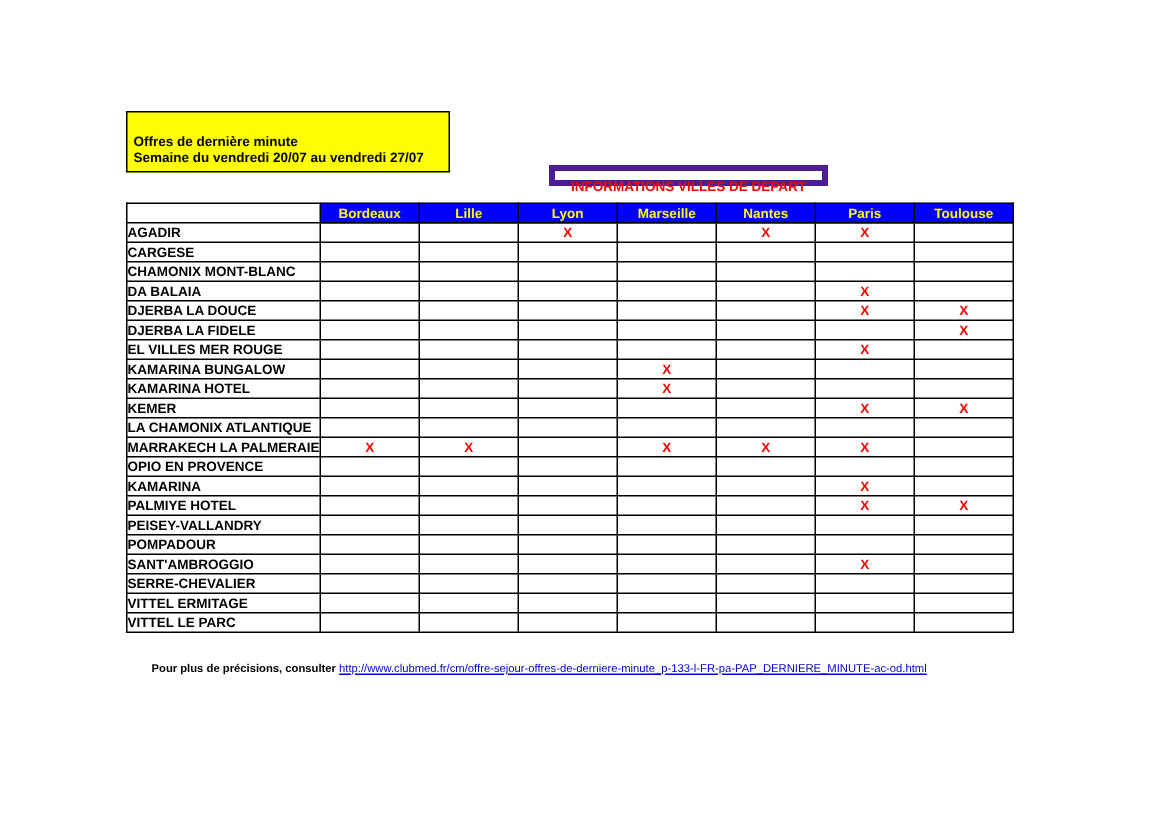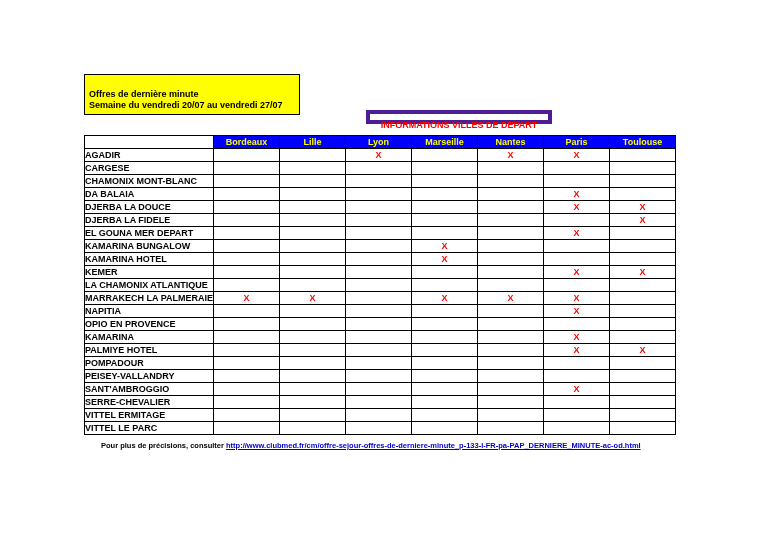--- a/index.html
+++ b/index.html
@@ -106,21 +106,21 @@
     top: 441px;
     font-size: 7.5px;
     font-weight: bold;
     color: #000000;
     white-space: nowrap;
   }
   .footer a,
   .footer .link {
     color: #0000cc;
     text-decoration: underline;
-    font-weight: bold;
+    font-weight: normal;
   }
 </style>
 </head>
 <body>
 
 <div class="page">
 
   <div class="note-box">
     <div class="note-line">Offres de dernière minute</div>
     <div class="note-line">Semaine du vendredi 20/07 au vendredi 27/07</div>
@@ -198,21 +198,21 @@
           <td class="resort col-name">DJERBA LA FIDELE</td>
           <td class="mark col-city"></td>
           <td class="mark col-city"></td>
           <td class="mark col-city"></td>
           <td class="mark col-city"></td>
           <td class="mark col-city"></td>
           <td class="mark col-city"></td>
           <td class="mark col-city">X</td>
         </tr>
         <tr>
-          <td class="resort col-name">EL GOUNA MER DEPART</td>
+          <td class="resort col-name">EL VILLES MER ROUGE</td>
           <td class="mark col-city"></td>
           <td class="mark col-city"></td>
           <td class="mark col-city"></td>
           <td class="mark col-city"></td>
           <td class="mark col-city"></td>
           <td class="mark col-city">X</td>
           <td class="mark col-city"></td>
         </tr>
         <tr>
           <td class="resort col-name">KAMARINA BUNGALOW</td>
@@ -258,30 +258,20 @@
           <td class="resort col-name">MARRAKECH LA PALMERAIE</td>
           <td class="mark col-city">X</td>
           <td class="mark col-city">X</td>
           <td class="mark col-city"></td>
           <td class="mark col-city">X</td>
           <td class="mark col-city">X</td>
           <td class="mark col-city">X</td>
           <td class="mark col-city"></td>
         </tr>
         <tr>
-          <td class="resort col-name">NAPITIA</td>
-          <td class="mark col-city"></td>
-          <td class="mark col-city"></td>
-          <td class="mark col-city"></td>
-          <td class="mark col-city"></td>
-          <td class="mark col-city"></td>
-          <td class="mark col-city">X</td>
-          <td class="mark col-city"></td>
-        </tr>
-        <tr>
           <td class="resort col-name">OPIO EN PROVENCE</td>
           <td class="mark col-city"></td>
           <td class="mark col-city"></td>
           <td class="mark col-city"></td>
           <td class="mark col-city"></td>
           <td class="mark col-city"></td>
           <td class="mark col-city"></td>
           <td class="mark col-city"></td>
         </tr>
         <tr>
@@ -298,31 +288,31 @@
           <td class="resort col-name">PALMIYE HOTEL</td>
           <td class="mark col-city"></td>
           <td class="mark col-city"></td>
           <td class="mark col-city"></td>
           <td class="mark col-city"></td>
           <td class="mark col-city"></td>
           <td class="mark col-city">X</td>
           <td class="mark col-city">X</td>
         </tr>
         <tr>
+          <td class="resort col-name">PEISEY-VALLANDRY</td>
+          <td class="mark col-city"></td>
+          <td class="mark col-city"></td>
+          <td class="mark col-city"></td>
+          <td class="mark col-city"></td>
+          <td class="mark col-city"></td>
+          <td class="mark col-city"></td>
+          <td class="mark col-city"></td>
+        </tr>
+        <tr>
           <td class="resort col-name">POMPADOUR</td>
-          <td class="mark col-city"></td>
-          <td class="mark col-city"></td>
-          <td class="mark col-city"></td>
-          <td class="mark col-city"></td>
-          <td class="mark col-city"></td>
-          <td class="mark col-city"></td>
-          <td class="mark col-city"></td>
-        </tr>
-        <tr>
-          <td class="resort col-name">PEISEY-VALLANDRY</td>
           <td class="mark col-city"></td>
           <td class="mark col-city"></td>
           <td class="mark col-city"></td>
           <td class="mark col-city"></td>
           <td class="mark col-city"></td>
           <td class="mark col-city"></td>
           <td class="mark col-city"></td>
         </tr>
         <tr>
           <td class="resort col-name">SANT'AMBROGGIO</td>

